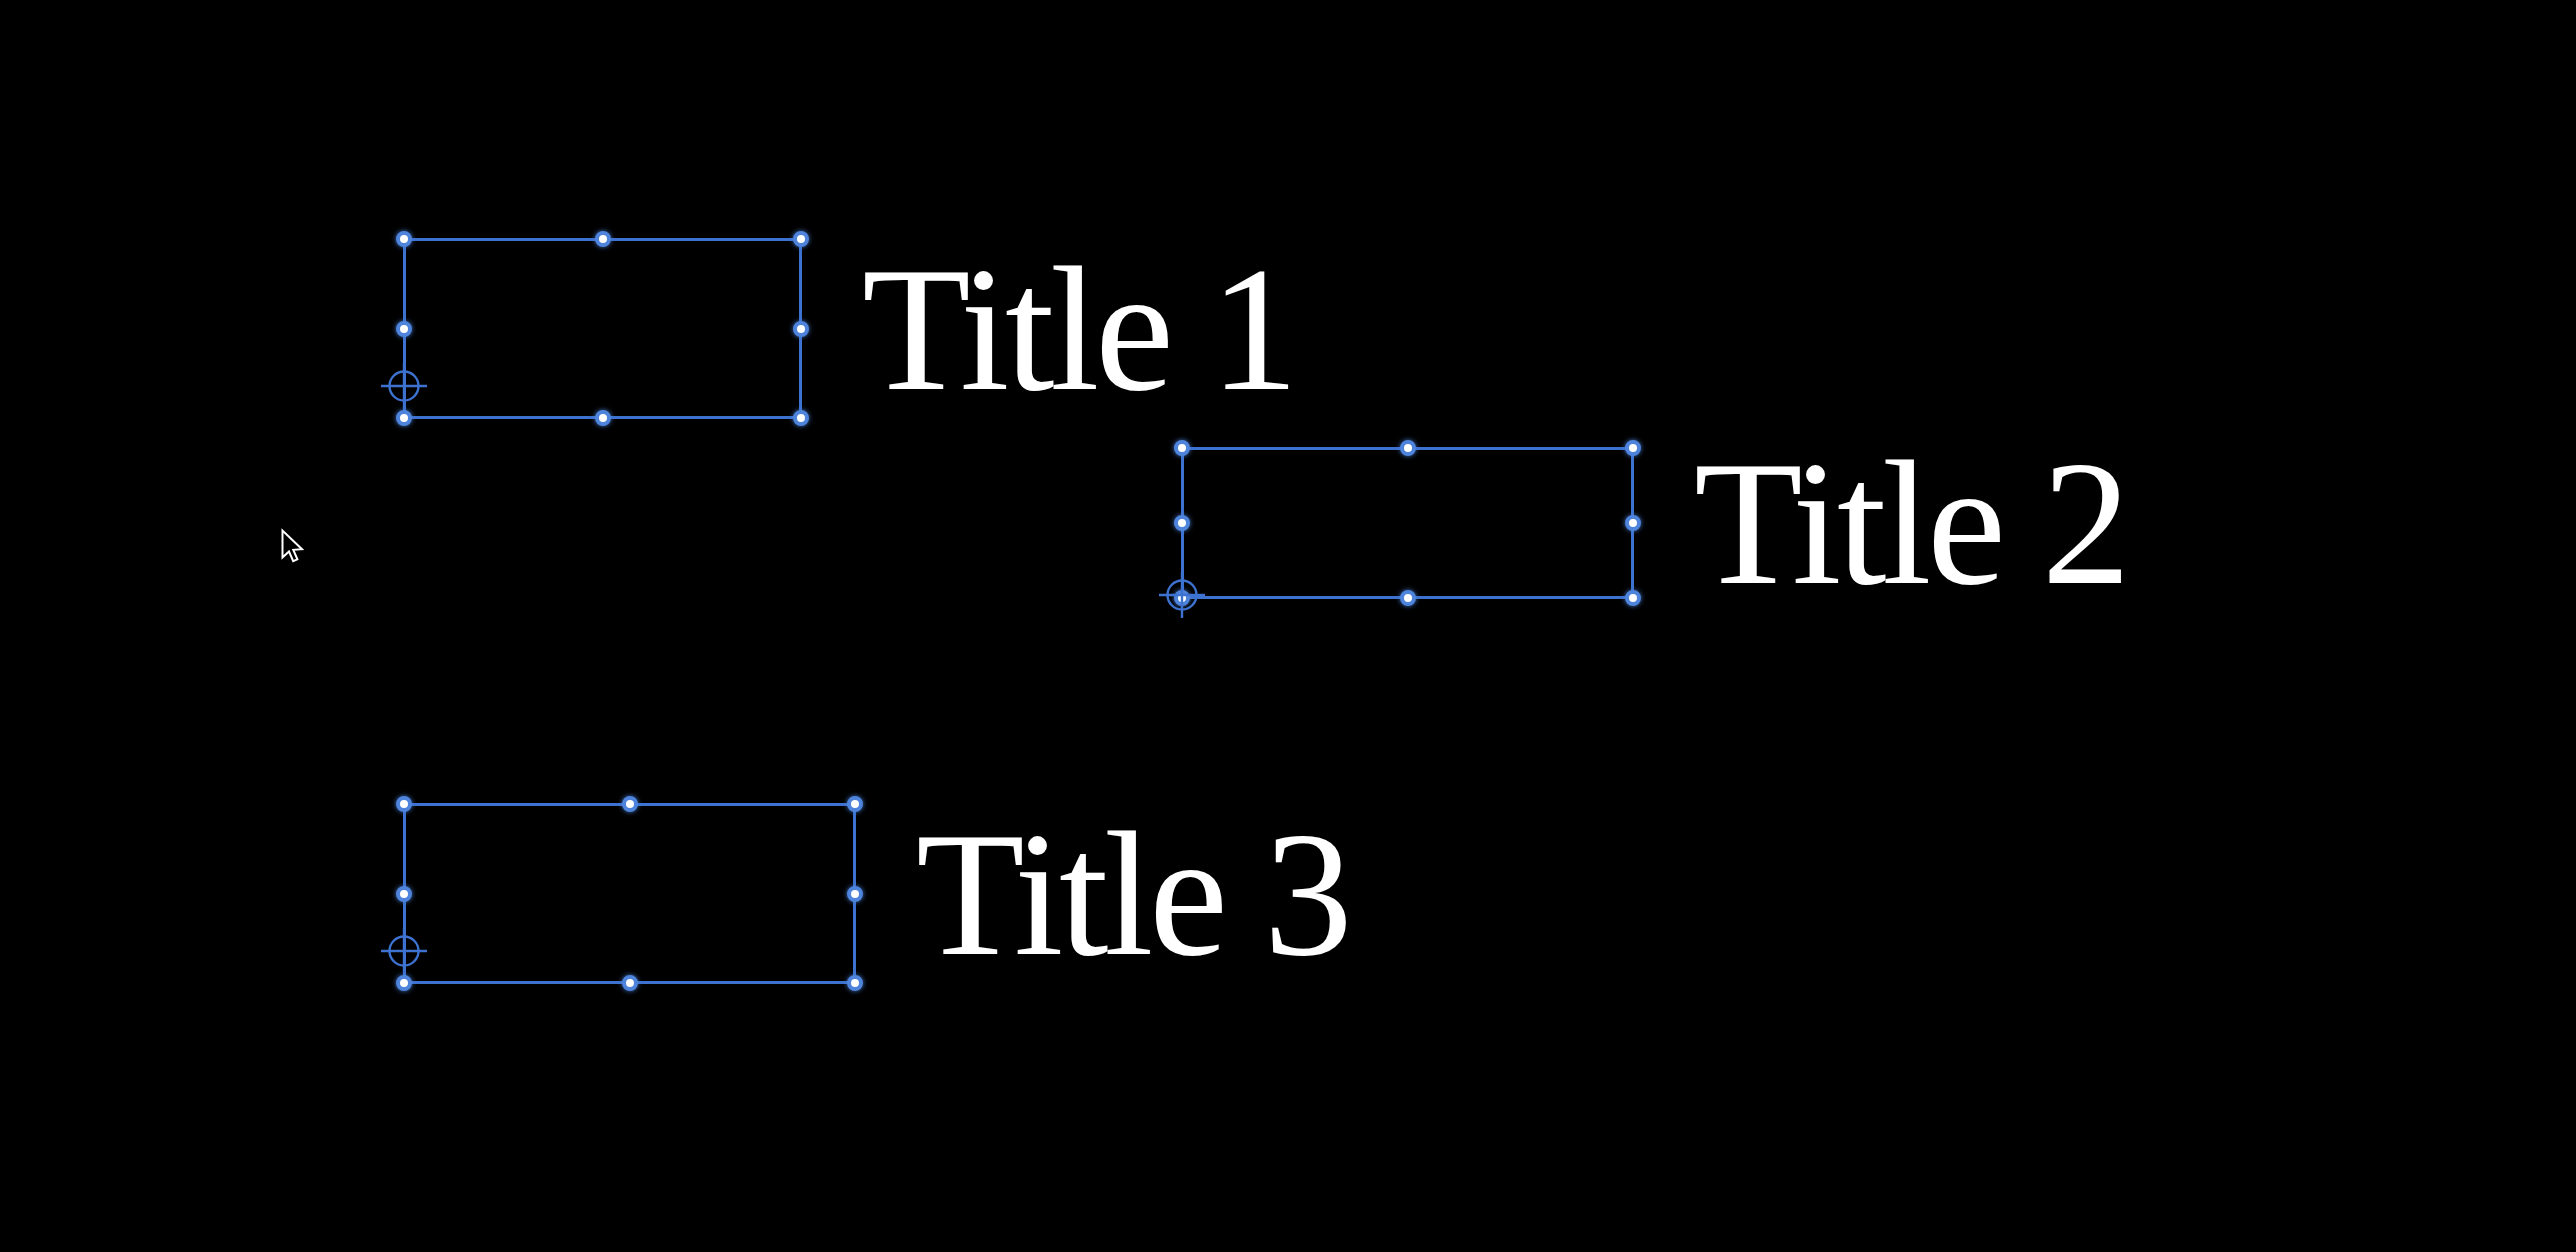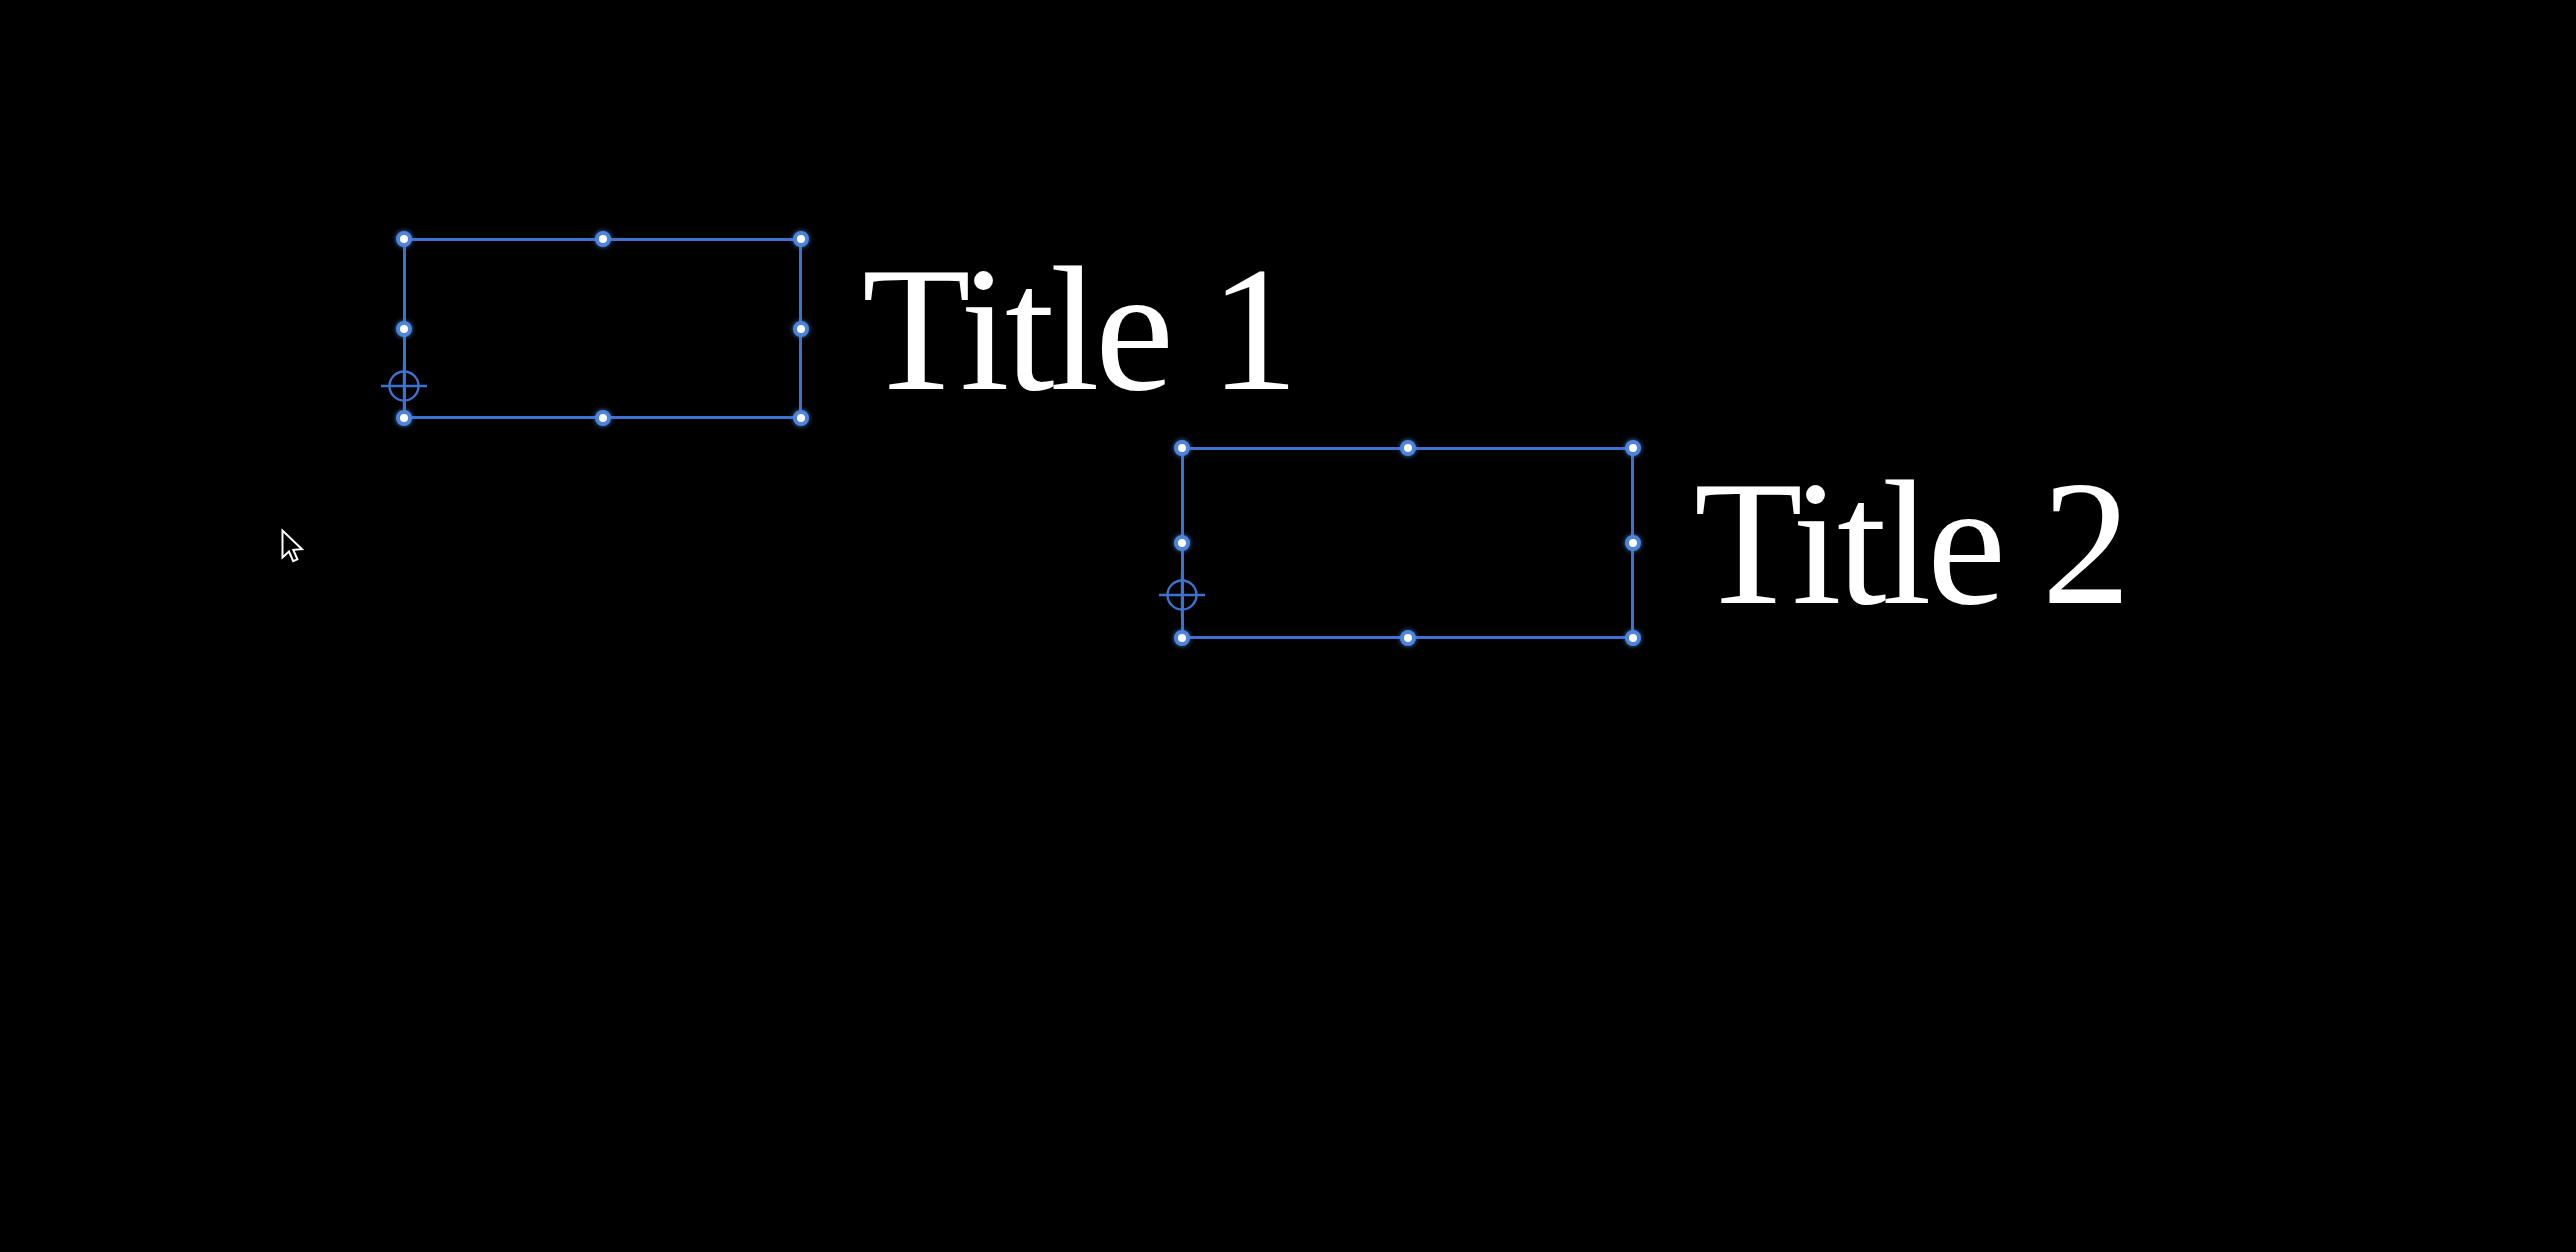--- a/index.html
+++ b/index.html
@@ -102,37 +102,54 @@
     <div class="handle h-bm"></div>
     <div class="handle h-br"></div>
     <svg class="anchor" viewBox="0 0 48 48">
       <circle cx="24" cy="24" r="14.5"></circle>
       <line x1="24" y1="1" x2="24" y2="47"></line>
       <line x1="1" y1="24" x2="47" y2="24"></line>
     </svg>
     <div class="title-label">Title 1</div>
   </div>
 
-  <div class="element-group" style="left:1182px; top:448px; width:451px; height:190px;padding-left:12px;">
+  <div class="element-group" style="left:1182px; top:448px; width:451px; height:150px;padding-left:12px;">
     <div class="sel-rect"></div>
     <div class="handle h-tl"></div>
     <div class="handle h-tm"></div>
     <div class="handle h-tr"></div>
     <div class="handle h-ml"></div>
     <div class="handle h-mr"></div>
     <div class="handle h-bl"></div>
     <div class="handle h-bm"></div>
     <div class="handle h-br"></div>
     <svg class="anchor" viewBox="0 0 48 48">
       <circle cx="24" cy="24" r="14.5"></circle>
       <line x1="24" y1="1" x2="24" y2="47"></line>
       <line x1="1" y1="24" x2="47" y2="24"></line>
     </svg>
     <div class="title-label">Title 2</div>
   </div>
 
+  <div class="element-group" style="left:404px; top:804px; width:451px; height:179px;">
+    <div class="sel-rect"></div>
+    <div class="handle h-tl"></div>
+    <div class="handle h-tm"></div>
+    <div class="handle h-tr"></div>
+    <div class="handle h-ml"></div>
+    <div class="handle h-mr"></div>
+    <div class="handle h-bl"></div>
+    <div class="handle h-bm"></div>
+    <div class="handle h-br"></div>
+    <svg class="anchor" viewBox="0 0 48 48">
+      <circle cx="24" cy="24" r="14.5"></circle>
+      <line x1="24" y1="1" x2="24" y2="47"></line>
+      <line x1="1" y1="24" x2="47" y2="24"></line>
+    </svg>
+    <div class="title-label">Title 3</div>
+  </div>
 
   <svg class="cursor" viewBox="0 0 26 38">
     <polygon points="1.5,1.5 1.5,28.5 8,22.5 12.2,32.2 16.4,30.3 12.3,20.8 21,20.2"></polygon>
   </svg>
 
 </div>
 
 
 </body></html>

